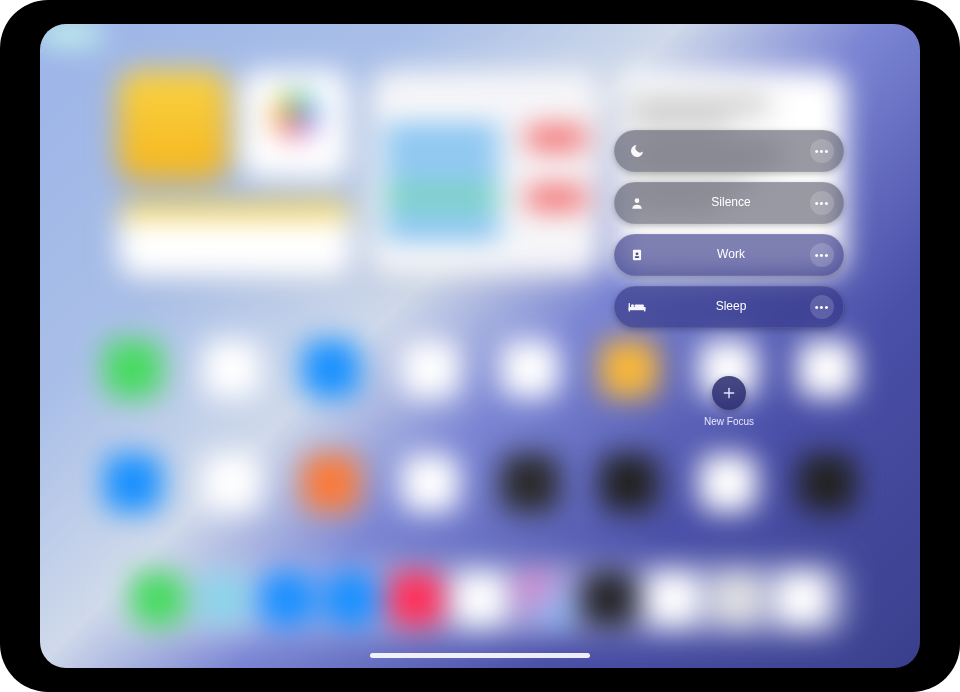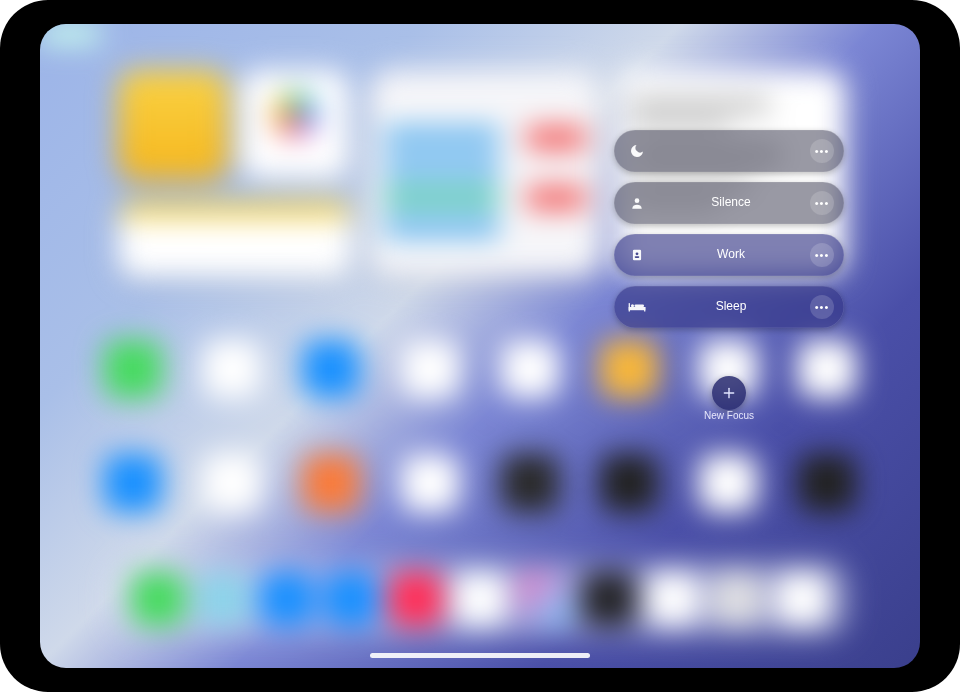--- a/index.html
+++ b/index.html
@@ -96,21 +96,21 @@
     width:24px; height:24px; border-radius:12px;
     background: rgba(255,255,255,.16);
     display:flex; align-items:center; justify-content:center;
     font-size:11px; letter-spacing:1px; color:#fff;
     cursor:pointer;
   }
 
   .new-focus{
     margin-top: 38px;
     align-self:center;
-    display:flex; flex-direction:column; align-items:center; 
+    display:flex; flex-direction:column; align-items:center; gap:6px;
     cursor:pointer;
   }
   .new-focus .plus{
     width:34px; height:34px; border-radius:50%;
     background: rgba(40,42,110,.85);
     display:flex; align-items:center; justify-content:center;
     box-shadow: 0 2px 6px rgba(0,0,0,.3);
     color:#e2e5ff;
   }
   .new-focus .label{ font-size:10px; color: #eef; opacity:.95; }

